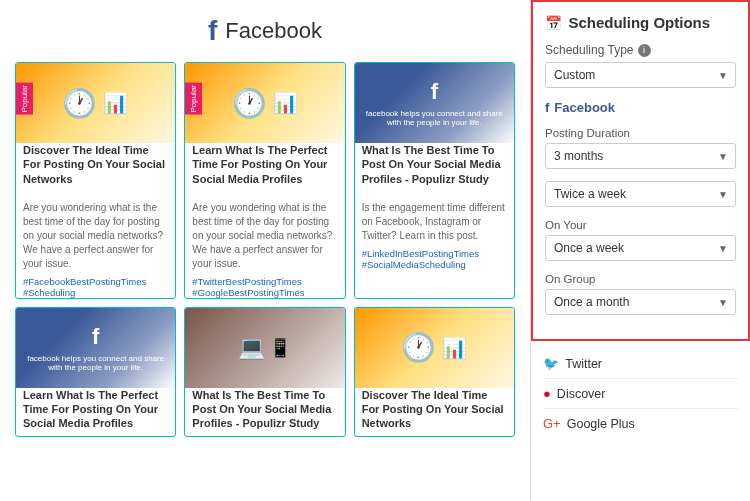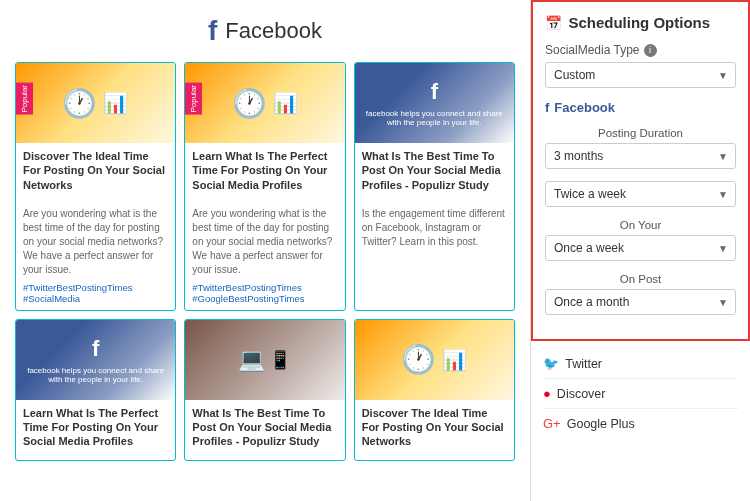--- a/index.html
+++ b/index.html
@@ -78,21 +78,21 @@
       background: #e91e63;
       color: white;
       font-size: 8px;
       padding: 2px 4px;
       writing-mode: vertical-rl;
       text-orientation: mixed;
       transform: rotate(180deg);
     }
 
     .card-body {
-      padding: 6px 7px;
+      padding: 0 7px;
     }
 
     .card-title {
       font-size: 11px;
       font-weight: bold;
       color: #333;
       line-height: 1.3;
       margin-bottom: 5px;
     }
 
@@ -205,21 +205,20 @@
     .fb-label {
       color: #3b5998;
       font-size: 13px;
       font-weight: bold;
     }
 
     .field-label {
       font-size: 11.5px;
       color: #555;
       margin-bottom: 4px;
-      text-align: center;
     }
 
     
     .social-links {
       padding: 8px 12px;
       background: #fff;
     }
 
     .social-link-item {
       display: flex;
@@ -259,21 +258,21 @@
           <div class="card-image-inner">
             <div style="width:100%;height:100%;display:flex;align-items:center;justify-content:center;gap:6px;">
       <div style="font-size:28px;">🕐</div>
       <div style="font-size:20px;">📊</div>
     </div>
           </div>
         </div>
       <div class="card-body">
         <div class="card-title">Discover The Ideal Time For Posting On Your Social Networks</div>
         <p class="card-text">Are you wondering what is the best time of the day for posting on your social media networks? We have a perfect answer for your issue.</p>
-        <div class="card-tags">#TwitterBestPostingTimes #SocialMedia</div>
+        <div class="card-tags">#FacebookBestPostingTimes #Scheduling</div>
       </div>
     </div>
       <div class="card">
       <div class="card-image" style="background: linear-gradient(135deg, #ff9800 0%, #ffe082 50%, #fff8e1 100%);">
           <div class="popular-badge">Popular</div>
           <div class="card-image-inner">
             <div style="width:100%;height:100%;display:flex;align-items:center;justify-content:center;gap:6px;">
       <div style="font-size:28px;">🕐</div>
       <div style="font-size:20px;">📊</div>
     </div>
@@ -290,20 +289,21 @@
           <div class="card-image-inner">
             <div style="width:100%;height:100%;display:flex;align-items:center;justify-content:center;flex-direction:column;gap:4px;">
       <div style="color:#fff;font-size:22px;font-weight:bold;">f</div>
       <div style="color:#fff;font-size:8px;text-align:center;padding:0 4px;">facebook helps you connect and share with the people in your life.</div>
     </div>
           </div>
         </div>
       <div class="card-body">
         <div class="card-title">What Is The Best Time To Post On Your Social Media Profiles - Populizr Study</div>
         <p class="card-text">Is the engagement time different on Facebook, Instagram or Twitter? Learn in this post.</p>
+        <div class="card-tags">#LinkedInBestPostingTimes #SocialMediaScheduling</div>
       </div>
     </div>
       <div class="card">
       <div class="card-image" style="background: linear-gradient(135deg, #3b5998 30%, #8b9dc3 70%, #fff 100%);">
           <div class="card-image-inner">
             <div style="width:100%;height:100%;display:flex;align-items:center;justify-content:center;flex-direction:column;gap:4px;">
       <div style="color:#fff;font-size:22px;font-weight:bold;">f</div>
       <div style="color:#fff;font-size:8px;text-align:center;padding:0 4px;">facebook helps you connect and share with the people in your life.</div>
     </div>
           </div>
@@ -346,21 +346,21 @@
 
 <div class="right-panel">
   <div class="scheduling-options">
 
     <div class="scheduling-header">
       <span class="calendar-icon">📅</span>
       <span>Scheduling Options</span>
     </div>
 
     <div class="scheduling-type-label">
-      <span>SocialMedia Type</span>
+      <span>Scheduling Type</span>
       <span class="info-icon">i</span>
     </div>
 
     <div class="select-wrapper">
       <select class="select-field">
         <option>Custom</option>
         <option>Auto</option>
         <option>Manual</option>
       </select>
       <span class="select-arrow">▼</span>
@@ -394,21 +394,21 @@
     <div class="field-label">On Your</div>
     <div class="select-wrapper">
       <select class="select-field">
         <option>Once a day</option>
         <option>Twice a week</option>
         <option selected="">Once a week</option>
       </select>
       <span class="select-arrow">▼</span>
     </div>
 
-    <div class="field-label">On Post</div>
+    <div class="field-label">On Group</div>
     <div class="select-wrapper">
       <select class="select-field">
         <option>Once a day</option>
         <option>Twice a week</option>
         <option>Once a week</option>
         <option selected="">Once a month</option>
       </select>
       <span class="select-arrow">▼</span>
     </div>
 

